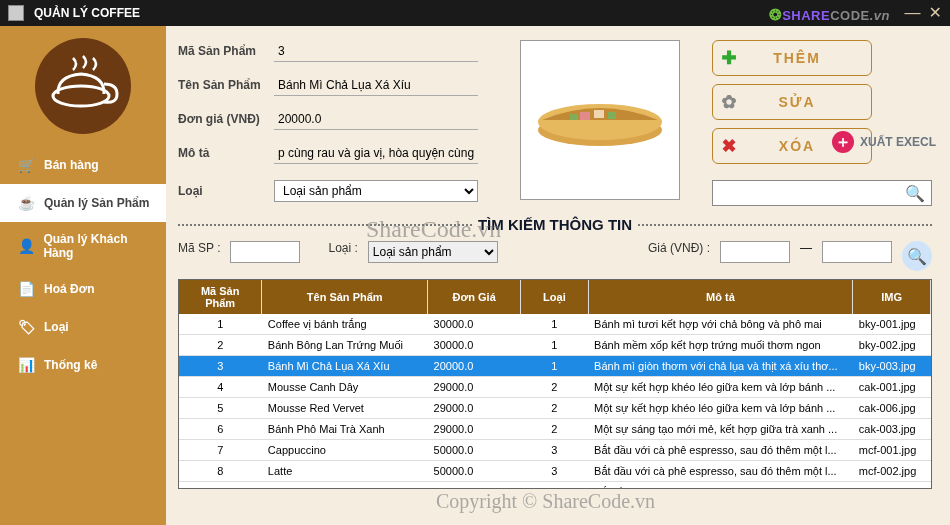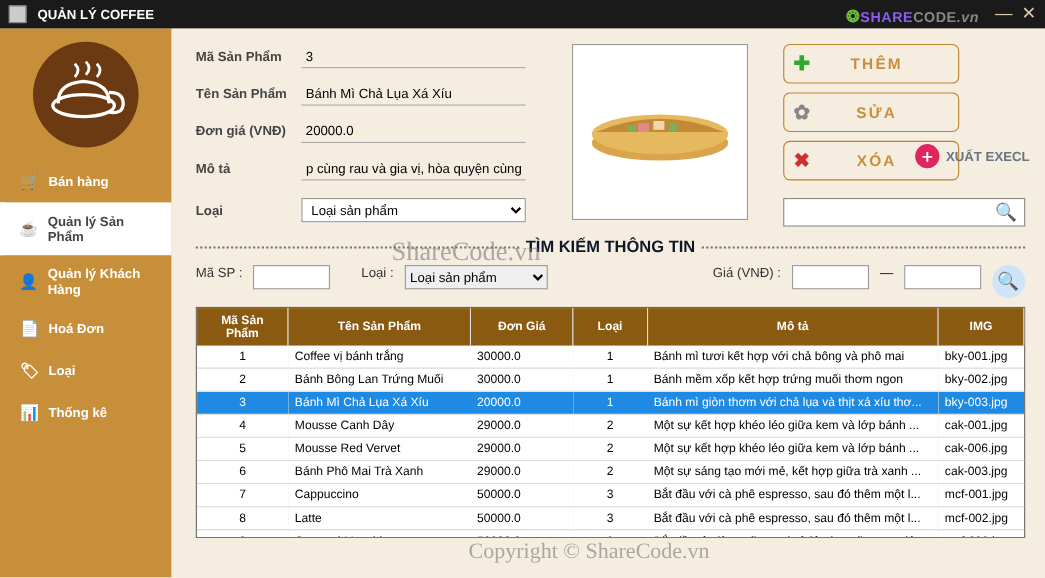--- a/index.html
+++ b/index.html
@@ -13,21 +13,21 @@
 .watermark-logo .c1 { color: #8b5cf6; } .watermark-logo .c2 { color: #888; } .watermark-logo .c3 { color: #888; font-style: italic; }
 .watermark-logo .swirl { color:#6fbf3f; font-size:15px; }
 .main { display: flex; height: 499px; }
 .sidebar { width: 188px; background: #c88f3a; display: flex; flex-direction: column; }
 .logo { height: 120px; display: flex; align-items: center; justify-content: center; }
 .logo svg { width: 100px; height: 100px; }
 .nav-item { display: flex; align-items: center; gap: 8px; padding: 10px 12px 10px 18px; color: #fff; font-size: 12px; font-weight: bold; cursor: pointer; position: relative; }
 .nav-item.active { background: #fff; color: #444; }
 .nav-item.active::before { content:""; position:absolute; left:0; top:0; width:5px; height:100%; background:#fff; }
 .nav-item .icon { width: 18px; height: 18px; display: inline-flex; align-items: center; justify-content: center; font-size: 14px; }
-.content { flex: 1; background: #f5ede0; padding: 14px 18px 0 22px; position: relative; }
+.content { flex: 1; background: #f5ede0; padding: 14px 18px 0 12px; position: relative; }
 .form-area { display: flex; gap: 12px; align-items: flex-start; }
 .fields { width: 300px; display: flex; flex-direction: column; gap: 12px; }
 .frow { display: flex; align-items: center; gap: 6px; }
 .frow label { width: 90px; font-size: 12px; color: #444; font-weight: bold; }
 .frow input, .frow select { flex: 1; height: 22px; border: none; border-bottom: 1px solid #aaa; background: transparent; font-size: 12px; padding: 2px 4px; outline: none; }
 .frow select { border: 1px solid #999; background: #fff; height: 22px; }
 .image-box { width: 160px; height: 160px; border: 1px solid #999; background: #fff; display: flex; align-items: center; justify-content: center; margin-left: 30px; }
 .image-box svg { width: 140px; height: 80px; }
 .actions { display: flex; flex-direction: column; gap: 8px; margin-left: 20px; }
 .action-btn { width: 160px; height: 36px; border-radius: 6px; border: 1px solid #b9832c; background: #f5ede0; color: #c88f3a; font-weight: bold; font-size: 14px; display: flex; align-items: center; cursor: pointer; letter-spacing: 2px; position: relative; }

